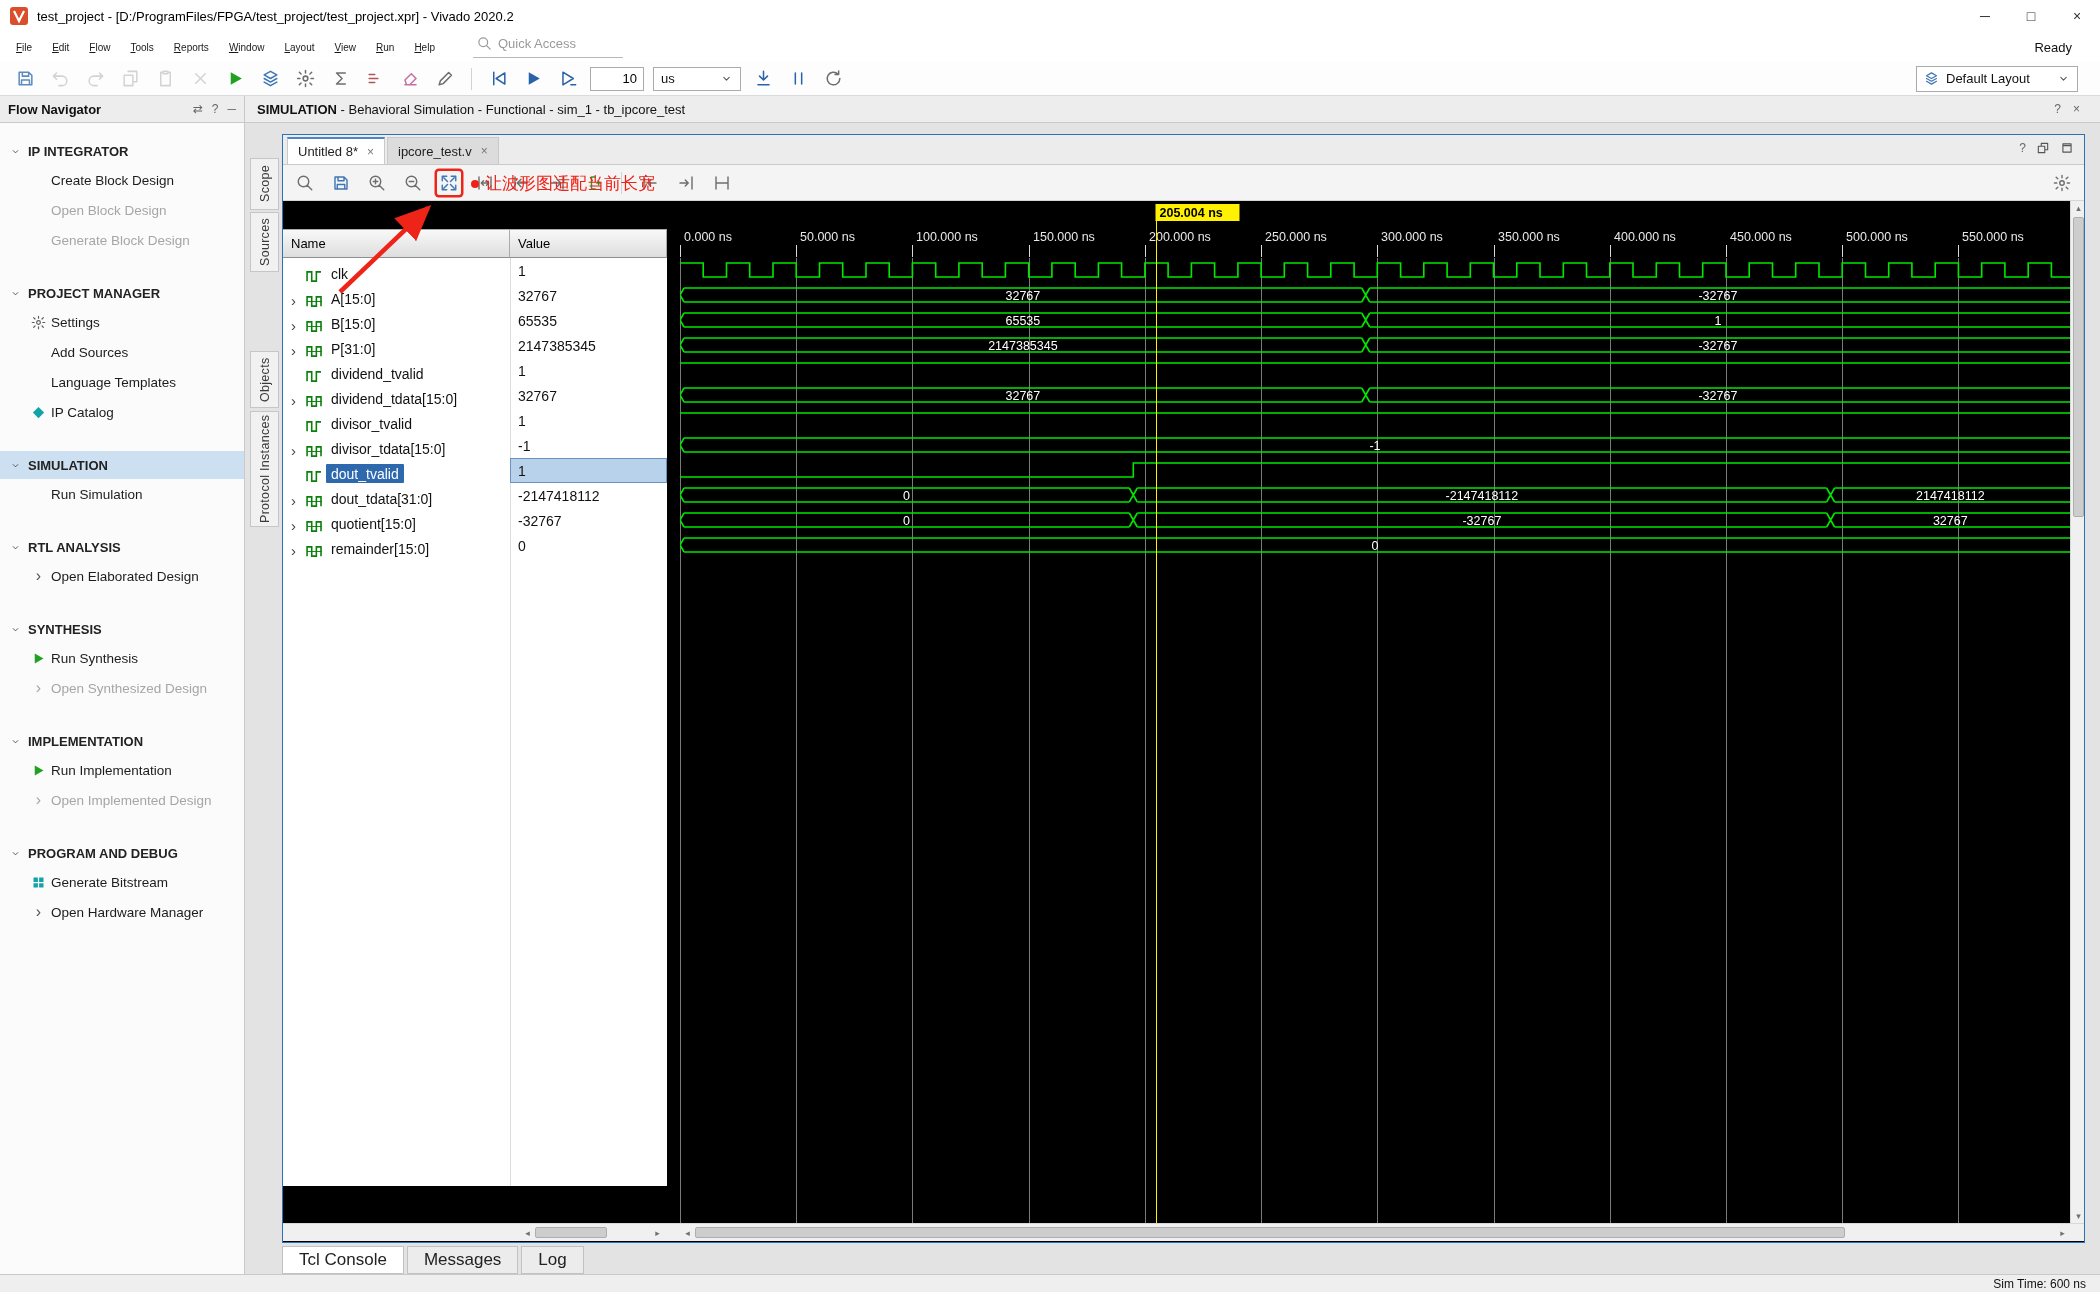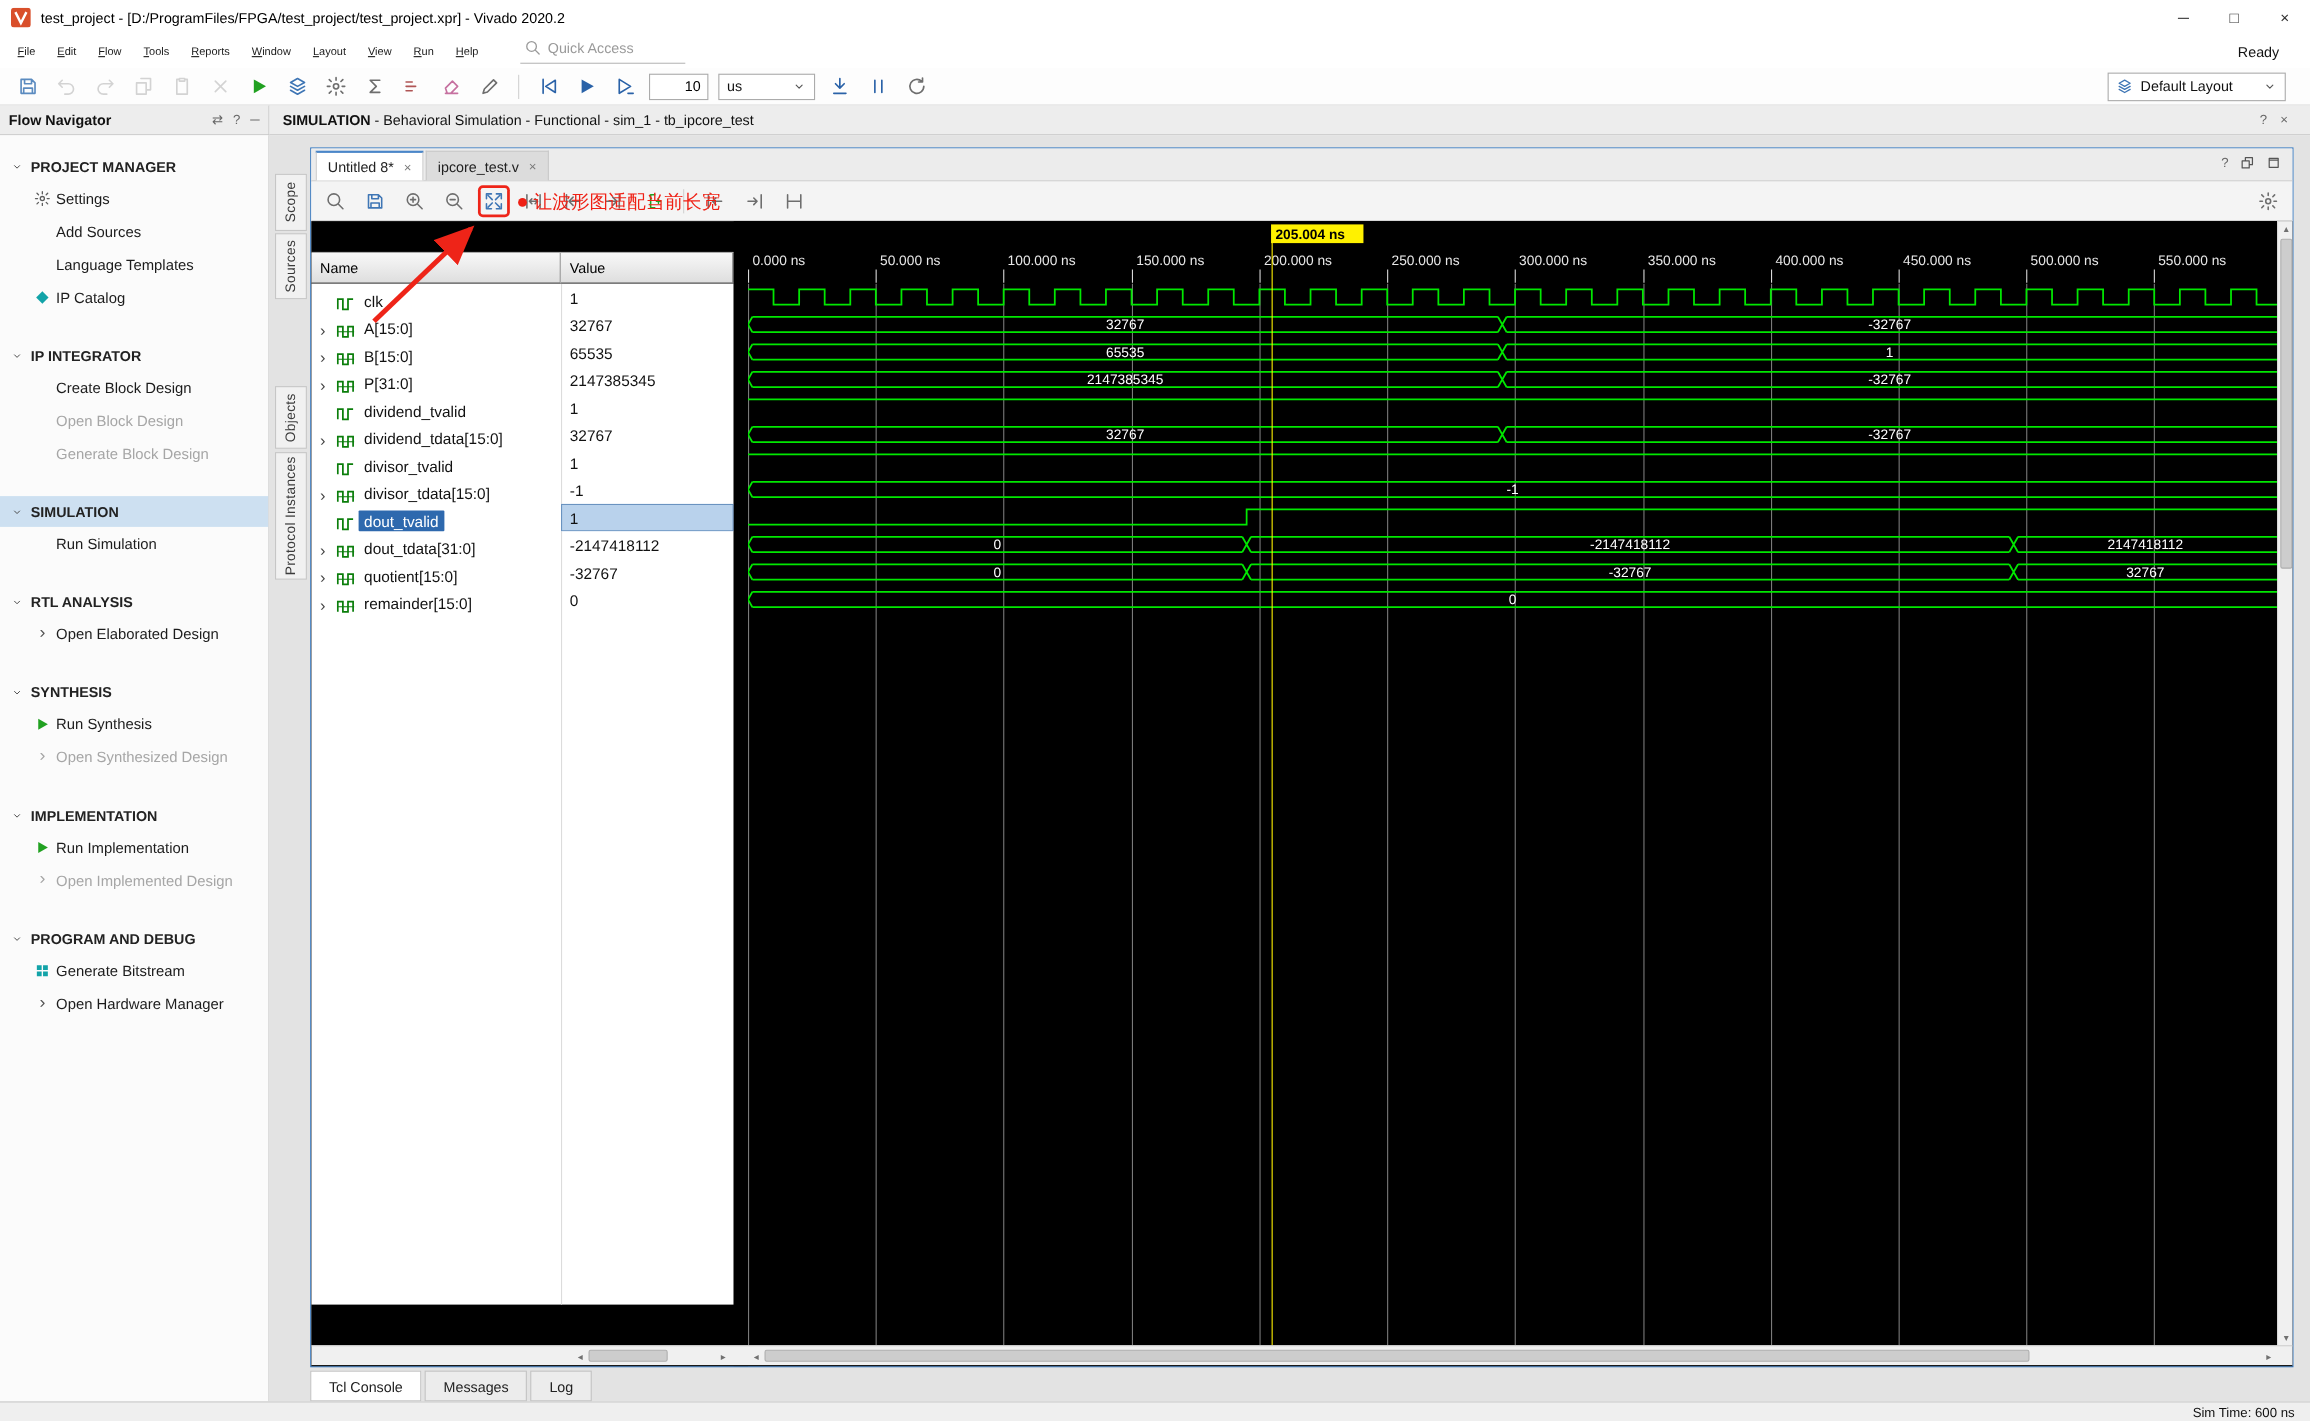--- a/index.html
+++ b/index.html
@@ -107,21 +107,21 @@
   #h-scroll{left:397px;top:1024px;width:1390px;height:15px}
   #v-scroll{left:1787px;top:0;width:16px;height:1022px;flex-direction:column;justify-content:flex-start;border-left:1px solid #D8D8D8}
   #v-scroll .sb-btn{width:100%;padding:2px 0}
   #v-thumb{width:11px;margin:2px auto 0;height:300px;background:#CDCDCD;border:1px solid #AEAEAE;border-radius:2px}
 
   
   #arrow-overlay{position:absolute;left:282px;top:134px;z-index:30;pointer-events:none}
 
   
   #bottom-tabs{position:absolute;left:282px;top:1246px;display:flex;gap:3px;align-items:flex-end}
-  .btab{height:28px;padding:0 16px;display:flex;align-items:center;font-size:13px;border:1px solid #C2C2C2;background:#ECECEC;color:#222}
+  .btab{height:28px;padding:0 16px;display:flex;align-items:center;font-size:17px;border:1px solid #C2C2C2;background:#ECECEC;color:#222}
   .btab.active{background:#FFF}
   #statusbar{position:absolute;left:0;bottom:0;width:2100px;height:18px;background:#EFEFEF;border-top:1px solid #C9C9C9;display:flex;align-items:center}
   #sim-time{margin-left:auto;margin-right:14px;font-size:12px;color:#111}
 </style>
 </head>
 <body>
 
 <div id="root">
 
   <div id="titlebar">
@@ -306,67 +306,67 @@
   </div>
 
   <div id="flow-nav">
       <div class="fn-section">
         <div class="fn-header">
           <span class="fn-arr">
             <svg viewBox="0 0 24 24" width="11" height="11">
               <path d="M7 10l5 5 5-5" fill="none" stroke="#444" stroke-width="1.9" stroke-linecap="round" stroke-linejoin="round"></path>
             </svg>
           </span>
-          <span class="fn-title">PROJECT MANAGER</span>
-        </div>
-        <div class="fn-item">
-          <span class="fn-slot">
-            <svg viewBox="0 0 24 24" width="15" height="15">
-              <path d="M12 9a3 3 0 1 0 0 6 3 3 0 0 0 0-6z M12 2v3 M12 19v3 M2 12h3 M19 12h3 M4.2 4.2l2.2 2.2 M17.6 17.6l2.2 2.2 M19.8 4.2l-2.2 2.2 M6.4 17.6l-2.2 2.2" fill="none" stroke="#5E5E5E" stroke-width="1.9" stroke-linecap="round" stroke-linejoin="round"></path>
-            </svg>
-          </span>
-          <span class="fn-label">Settings</span>
+          <span class="fn-title">IP INTEGRATOR</span>
         </div>
         <div class="fn-item">
           <span class="fn-slot"></span>
-          <span class="fn-label">Add Sources</span>
-        </div>
-        <div class="fn-item">
+          <span class="fn-label">Create Block Design</span>
+        </div>
+        <div class="fn-item disabled">
           <span class="fn-slot"></span>
-          <span class="fn-label">Language Templates</span>
-        </div>
-        <div class="fn-item">
-          <span class="fn-slot">
-            <svg viewBox="0 0 24 24" width="15" height="15">
-              <path d="M12 3l9 9-9 9-9-9z" fill="#12A3A8" stroke="none"></path>
-            </svg>
-          </span>
-          <span class="fn-label">IP Catalog</span>
+          <span class="fn-label">Open Block Design</span>
+        </div>
+        <div class="fn-item disabled">
+          <span class="fn-slot"></span>
+          <span class="fn-label">Generate Block Design</span>
         </div>
       </div>
       <div class="fn-section">
         <div class="fn-header">
           <span class="fn-arr">
             <svg viewBox="0 0 24 24" width="11" height="11">
               <path d="M7 10l5 5 5-5" fill="none" stroke="#444" stroke-width="1.9" stroke-linecap="round" stroke-linejoin="round"></path>
             </svg>
           </span>
-          <span class="fn-title">IP INTEGRATOR</span>
+          <span class="fn-title">PROJECT MANAGER</span>
+        </div>
+        <div class="fn-item">
+          <span class="fn-slot">
+            <svg viewBox="0 0 24 24" width="15" height="15">
+              <path d="M12 9a3 3 0 1 0 0 6 3 3 0 0 0 0-6z M12 2v3 M12 19v3 M2 12h3 M19 12h3 M4.2 4.2l2.2 2.2 M17.6 17.6l2.2 2.2 M19.8 4.2l-2.2 2.2 M6.4 17.6l-2.2 2.2" fill="none" stroke="#5E5E5E" stroke-width="1.9" stroke-linecap="round" stroke-linejoin="round"></path>
+            </svg>
+          </span>
+          <span class="fn-label">Settings</span>
         </div>
         <div class="fn-item">
           <span class="fn-slot"></span>
-          <span class="fn-label">Create Block Design</span>
-        </div>
-        <div class="fn-item disabled">
+          <span class="fn-label">Add Sources</span>
+        </div>
+        <div class="fn-item">
           <span class="fn-slot"></span>
-          <span class="fn-label">Open Block Design</span>
-        </div>
-        <div class="fn-item disabled">
-          <span class="fn-slot"></span>
-          <span class="fn-label">Generate Block Design</span>
+          <span class="fn-label">Language Templates</span>
+        </div>
+        <div class="fn-item">
+          <span class="fn-slot">
+            <svg viewBox="0 0 24 24" width="15" height="15">
+              <path d="M12 3l9 9-9 9-9-9z" fill="#12A3A8" stroke="none"></path>
+            </svg>
+          </span>
+          <span class="fn-label">IP Catalog</span>
         </div>
       </div>
       <div class="fn-section">
         <div class="fn-header sel">
           <span class="fn-arr">
             <svg viewBox="0 0 24 24" width="11" height="11">
               <path d="M7 10l5 5 5-5" fill="none" stroke="#444" stroke-width="1.9" stroke-linecap="round" stroke-linejoin="round"></path>
             </svg>
           </span>
           <span class="fn-title">SIMULATION</span>

